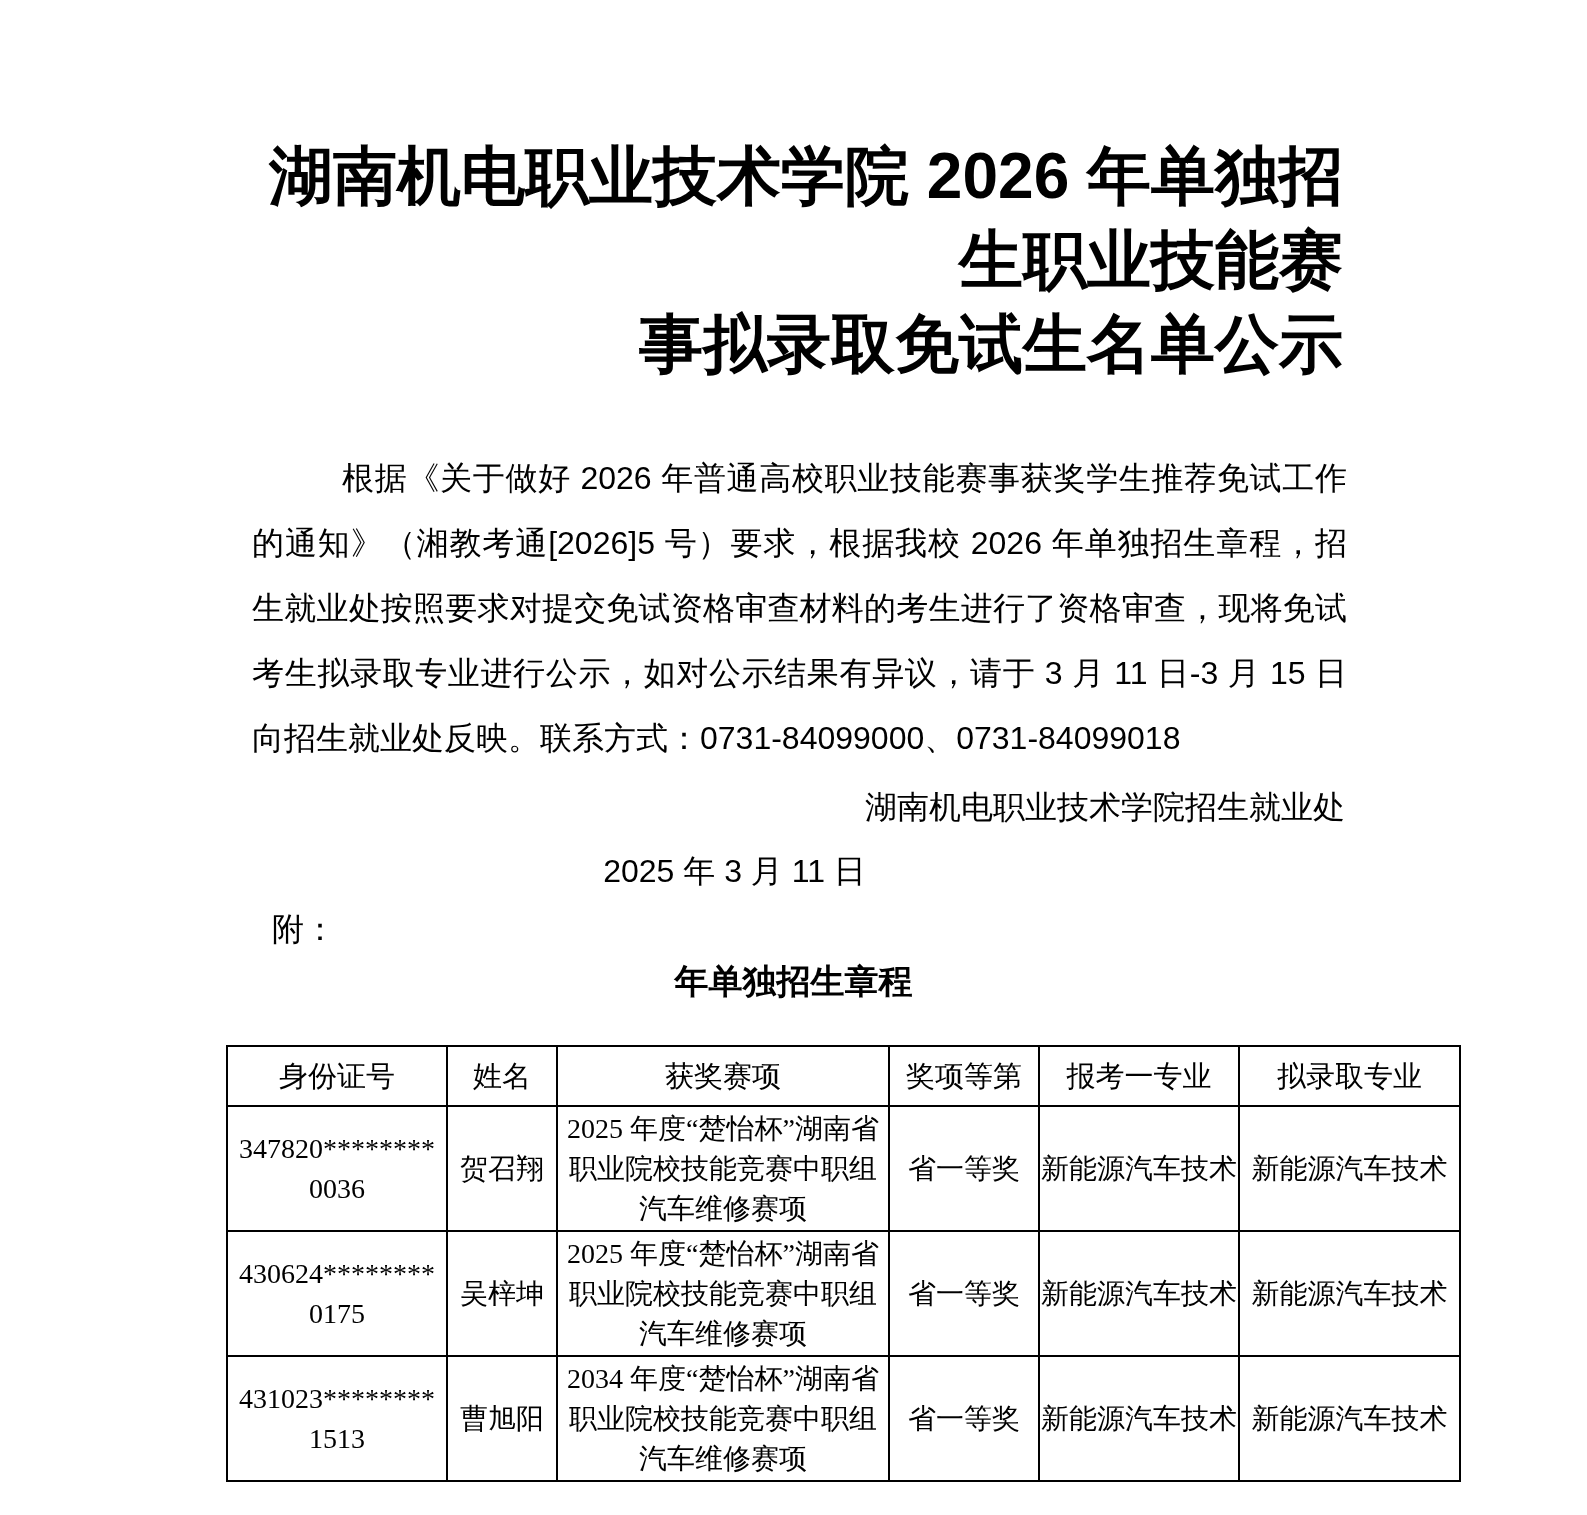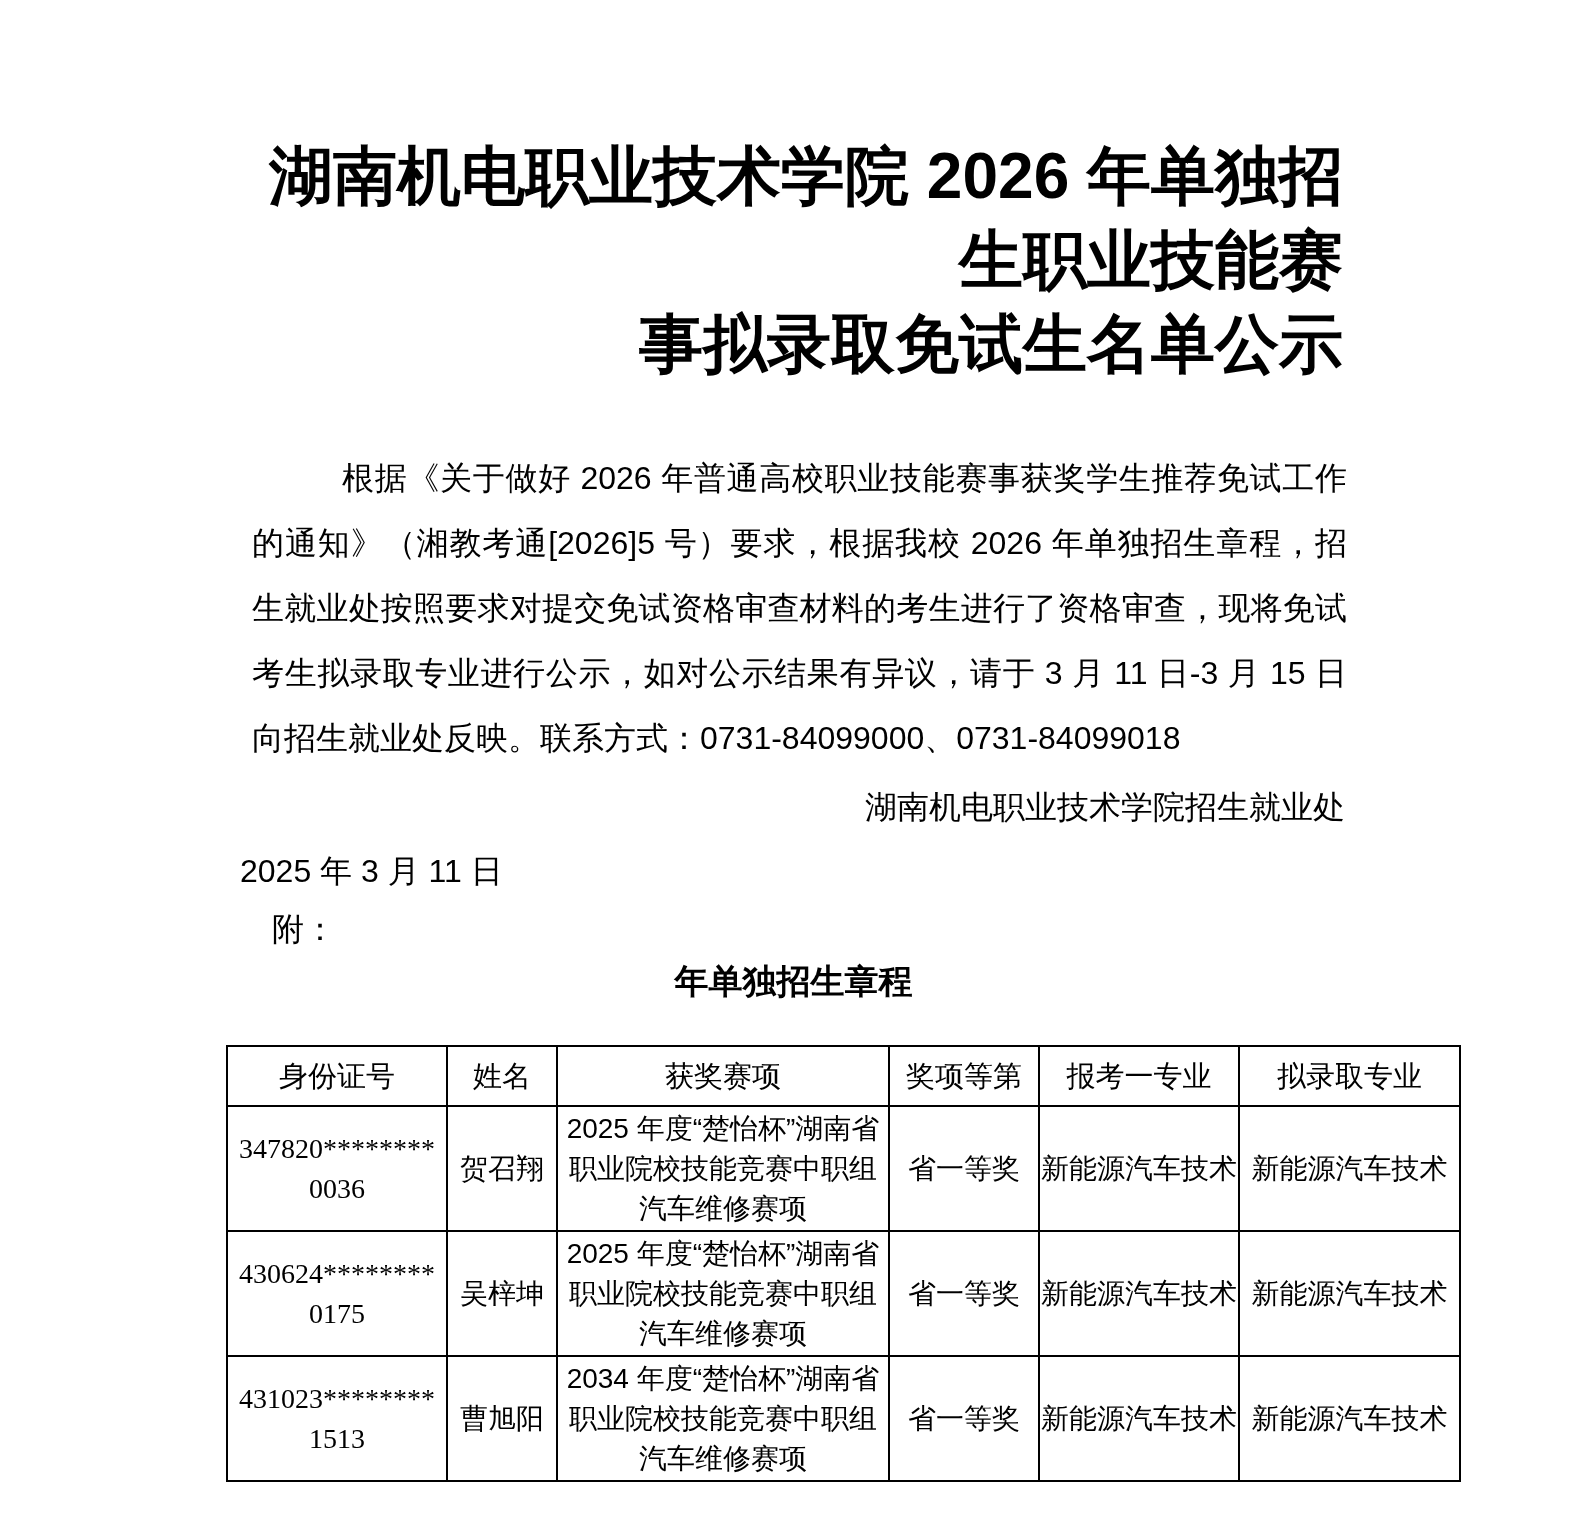--- a/index.html
+++ b/index.html
@@ -43,21 +43,21 @@
     margin-top: 12px;
     font-size: 32px;
     line-height: 48px;
     text-align: right;
     padding-right: 2px;
   }
   .date-line {
     margin-top: 16px;
     font-size: 32px;
     line-height: 48px;
-    text-align: left;
+    text-align: center;
     padding-right: 118px;
   }
   .attach {
     margin-top: 10px;
     font-size: 32px;
     line-height: 48px;
     padding-left: 32px;
   }
   .table-title {
     margin-top: 4px;
@@ -95,20 +95,21 @@
   td.cell-id {
     font-family: "Liberation Serif", "DejaVu Serif", serif;
     font-size: 27px;
     line-height: 46px;
     white-space: pre-line;
   }
   td.cell-award {
     font-size: 25px;
     line-height: 42px;
     padding: 0 3px;
+    font-family: Liberation Serif, serif;
   }
   .col-id    { width: 220px; }
   .col-name  { width: 110px; }
   .col-award { width: 332px; }
   .col-level { width: 150px; }
   .col-app   { width: 200px; }
   .col-adm   { width: 221px; }
 </style>
 </head>
 <body>

